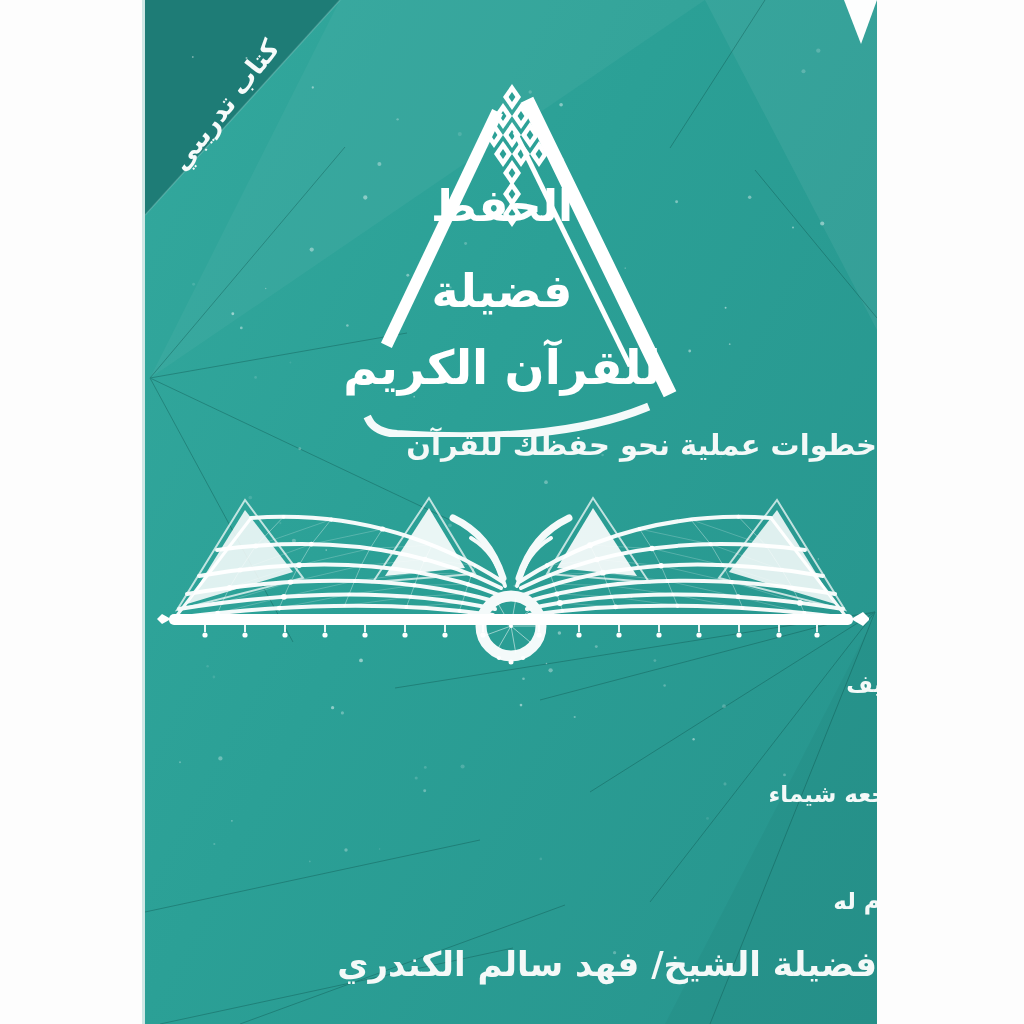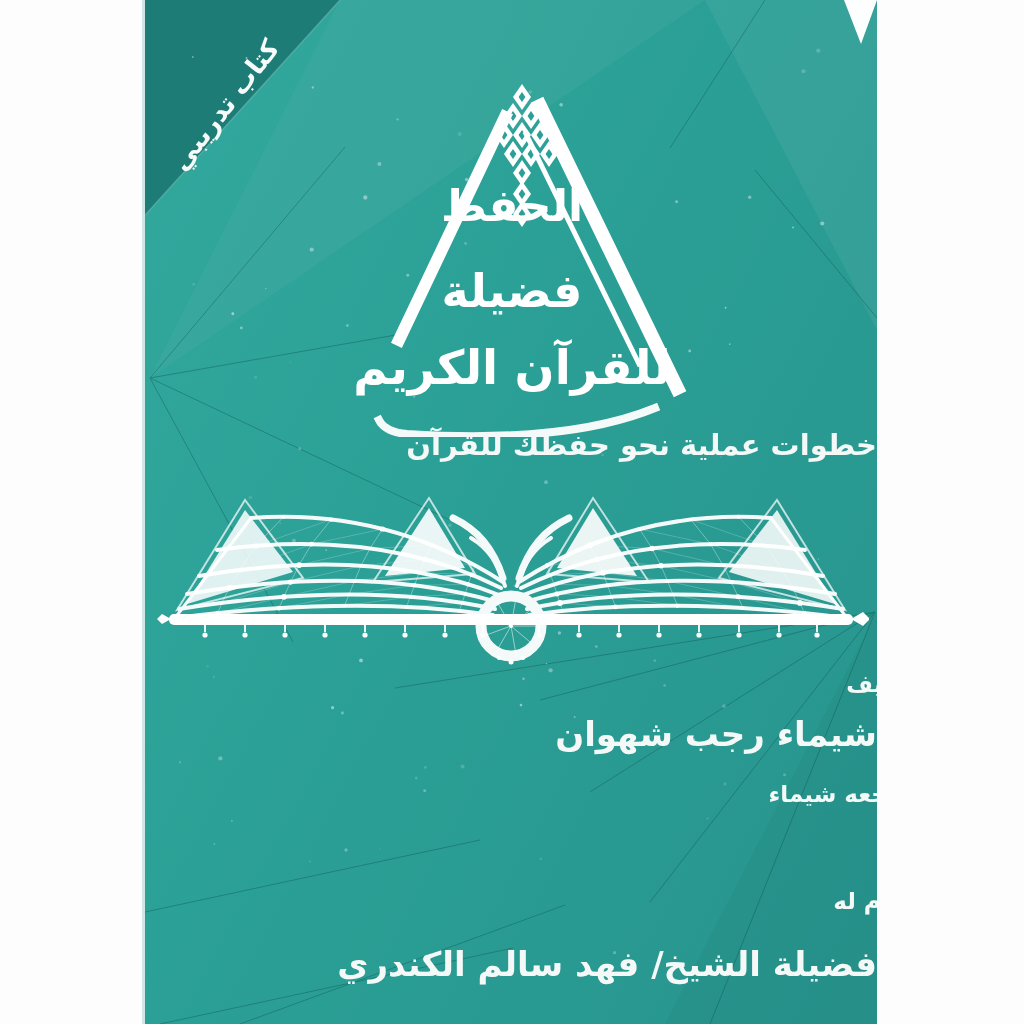--- a/index.html
+++ b/index.html
@@ -7,21 +7,21 @@
         font-family:"DejaVu Sans","Liberation Sans",sans-serif;}
   .cover{position:absolute;left:145px;top:0;width:732px;height:1024px;
          background:linear-gradient(118deg,#33a89d 0%,#2ba096 42%,#27948d 100%);overflow:hidden;}
   .cover-edge{position:absolute;left:142px;top:0;width:3px;height:1024px;background:#cfe8e6;}
   svg{display:block;}
   .bg-svg{position:absolute;left:0;top:0;}
   
   .ribbon-label{position:absolute;left:80px;top:105px;transform:translate(-50%,-50%) rotate(-52deg);
         color:#f6fbfa;font-weight:bold;font-size:26px;letter-spacing:1px;white-space:nowrap;direction:rtl;}
   
-  .logo{position:absolute;left:192px;top:72px;width:350px;height:365px;}
+  .logo{position:absolute;left:182px;top:72px;width:350px;height:365px;}
   .logo-svg{position:absolute;left:0;top:0;}
   .logo-line{position:absolute;left:0;width:100%;text-align:center;color:#ffffff;font-weight:bold;
         direction:rtl;white-space:nowrap;line-height:1;}
   .logo-line.l1{top:112px;font-size:44px;letter-spacing:3px;}
   .logo-line.l2{top:196px;font-size:46px;letter-spacing:3px;}
   .logo-line.l3{top:272px;font-size:47px;letter-spacing:1px;text-align:center;}
   
   .txt{position:absolute;left:0;width:100%;text-align:right;color:#f4f9f8;font-weight:bold;
        direction:rtl;white-space:nowrap;}
   .subtitle{top:428px;font-size:29px;letter-spacing:.5px;}
@@ -432,18 +432,17 @@
           <line x1="647.0112" y1="124.87519999999999" x2="651.4048" y2="135.0992" stroke="#fff" stroke-width="0.7" opacity="0.5"></line>
           <circle cx="409.7" cy="132.8" r="1.54" fill="#fff"></circle>
           <circle cx="462.6" cy="128.9" r="2.41" fill="#fff"></circle>
           <circle cx="524.5" cy="127.8" r="2.08" fill="#fff"></circle>
           <circle cx="589.8" cy="130.1" r="1.40" fill="#fff"></circle>
           <circle cx="651.4" cy="135.1" r="2.06" fill="#fff"></circle>
         </g>
     </svg>
 
     <div class="txt lbl author-label">تأليف</div>
-    <div class="txt nm  author-name">شيماء رجب شهوان</div>
     <div class="txt lbl reviewer-label">راجعه شيماء</div>
     <div class="txt lbl presenter-label">قدم له</div>
     <div class="txt nm  presenter-name">فضيلة الشيخ/ فهد سالم الكندري</div>
   </div>
 </div>
 
 </body></html>

